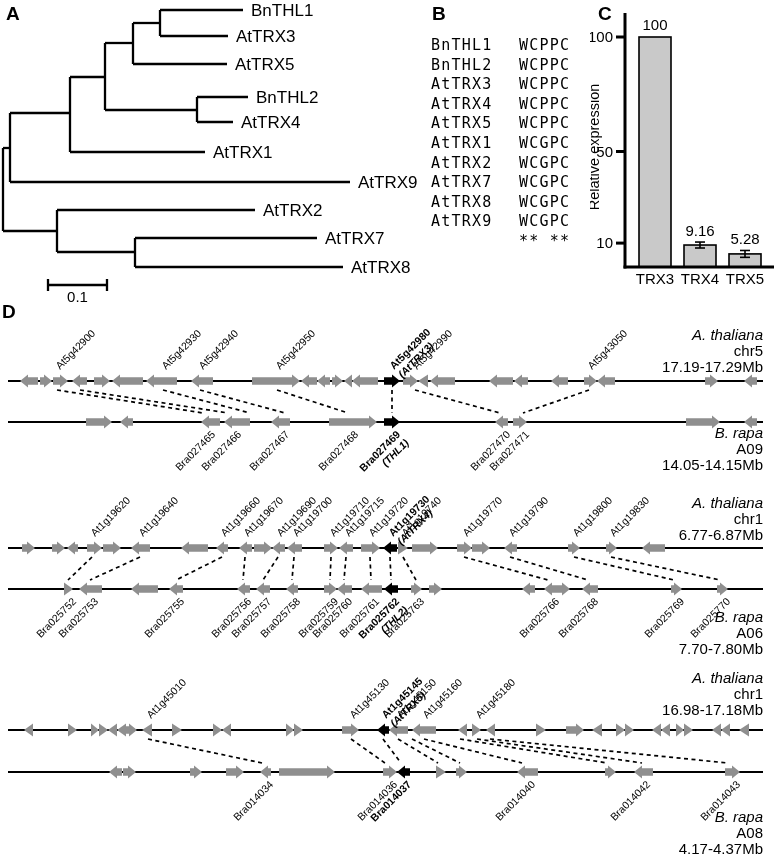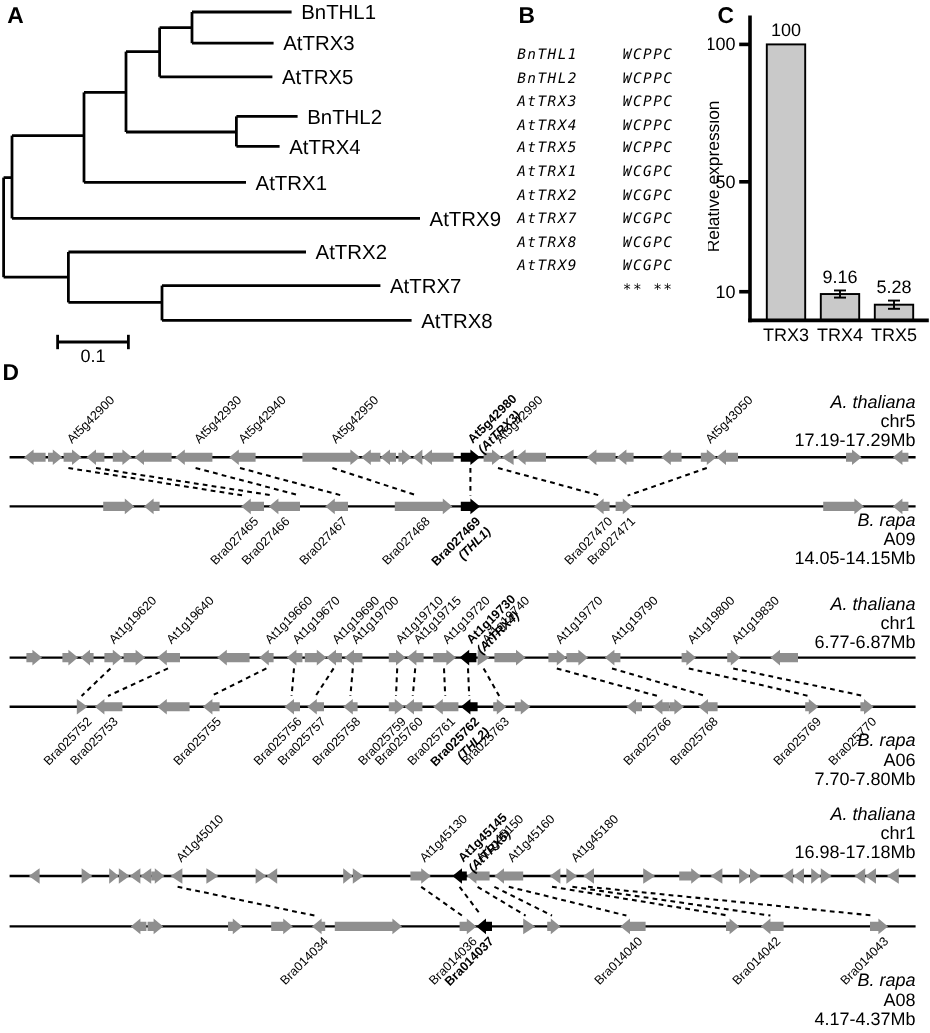--- a/index.html
+++ b/index.html
@@ -1,20 +1,20 @@
 <!DOCTYPE html>
 <html><head>
 <meta charset="utf-8">
 <style>
   html,body{margin:0;padding:0;background:#fff;}
   .figure{position:relative;width:775px;height:861px;background:#fff;overflow:hidden;
           font-family:"Liberation Sans", sans-serif;color:#000;}
   .plabel{position:absolute;font-weight:bold;font-size:19px;font-family:"Liberation Sans",sans-serif;}
   #alignment{position:absolute;left:431px;top:36px;font-family:"DejaVu Sans Mono",monospace;
-             font-size:12px;letter-spacing:1.2px;line-height:19.6px;white-space:pre;font-style:italic;}
+             font-size:15px;letter-spacing:1.2px;line-height:19.6px;white-space:pre;}
   .seq-row span.nm{display:inline-block;width:88px;}
   .seq-foot{margin-left:88px;letter-spacing:1.2px;}
   svg{position:absolute;}
   svg text{font-family:"Liberation Sans",sans-serif;}
 </style>
 </head>
 <body>
 
 <div class="figure">
   <div class="plabel" style="left:6px;top:3px">A</div>

